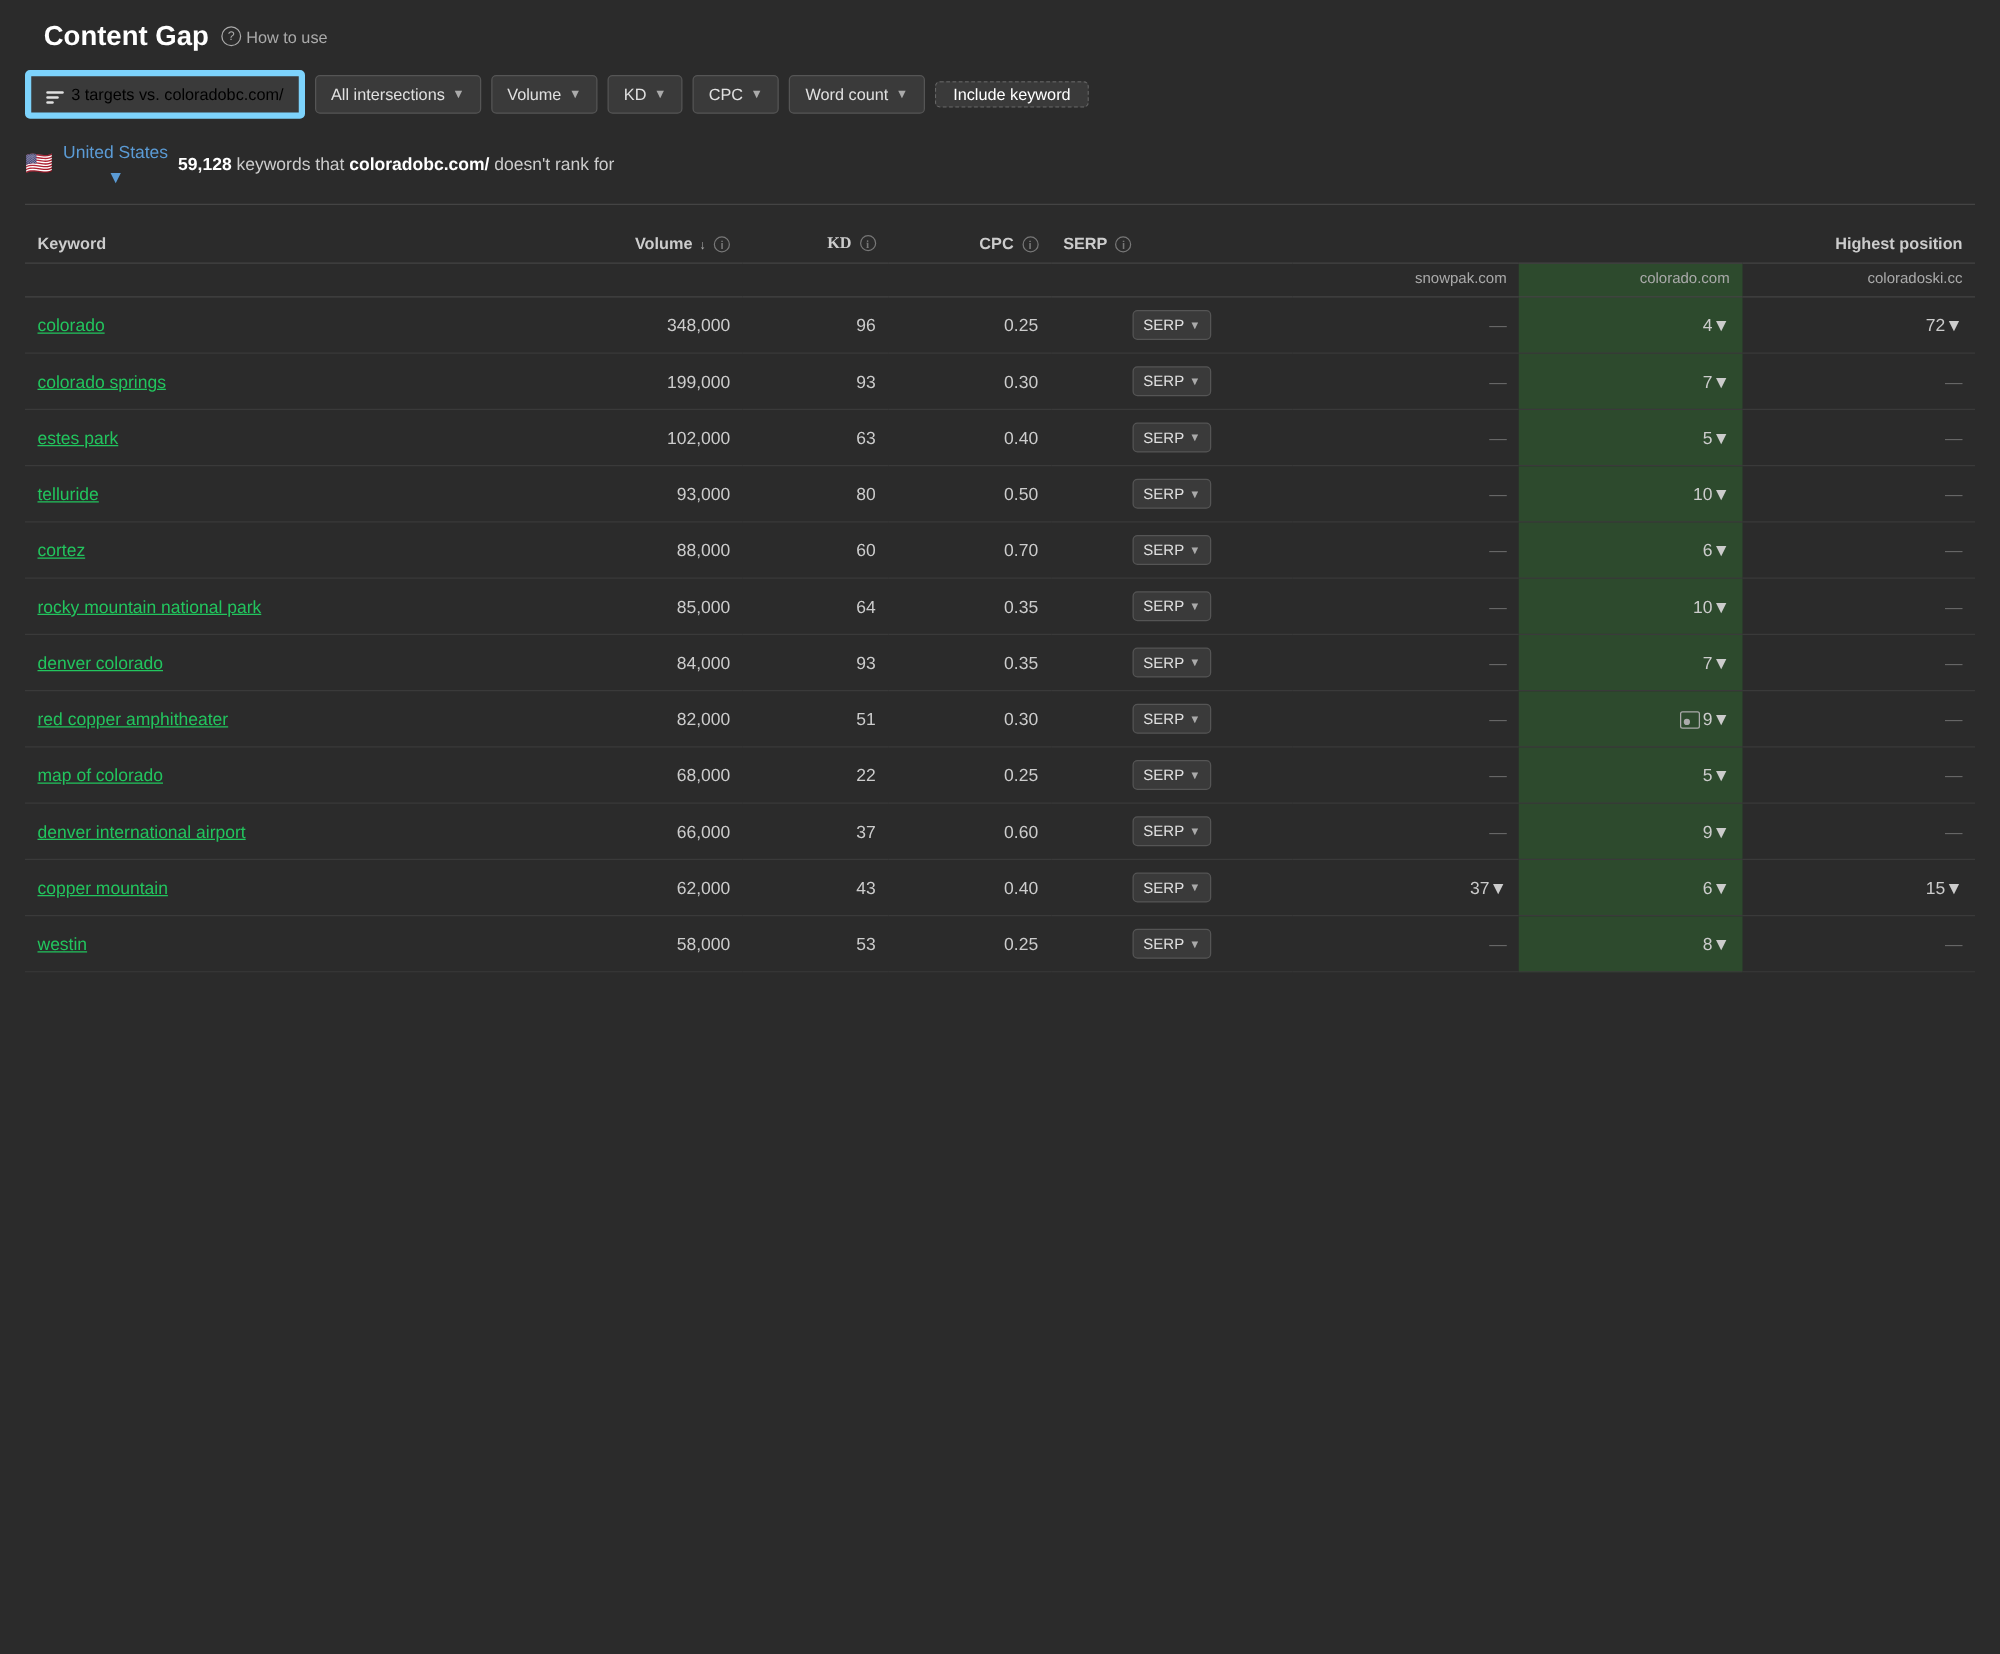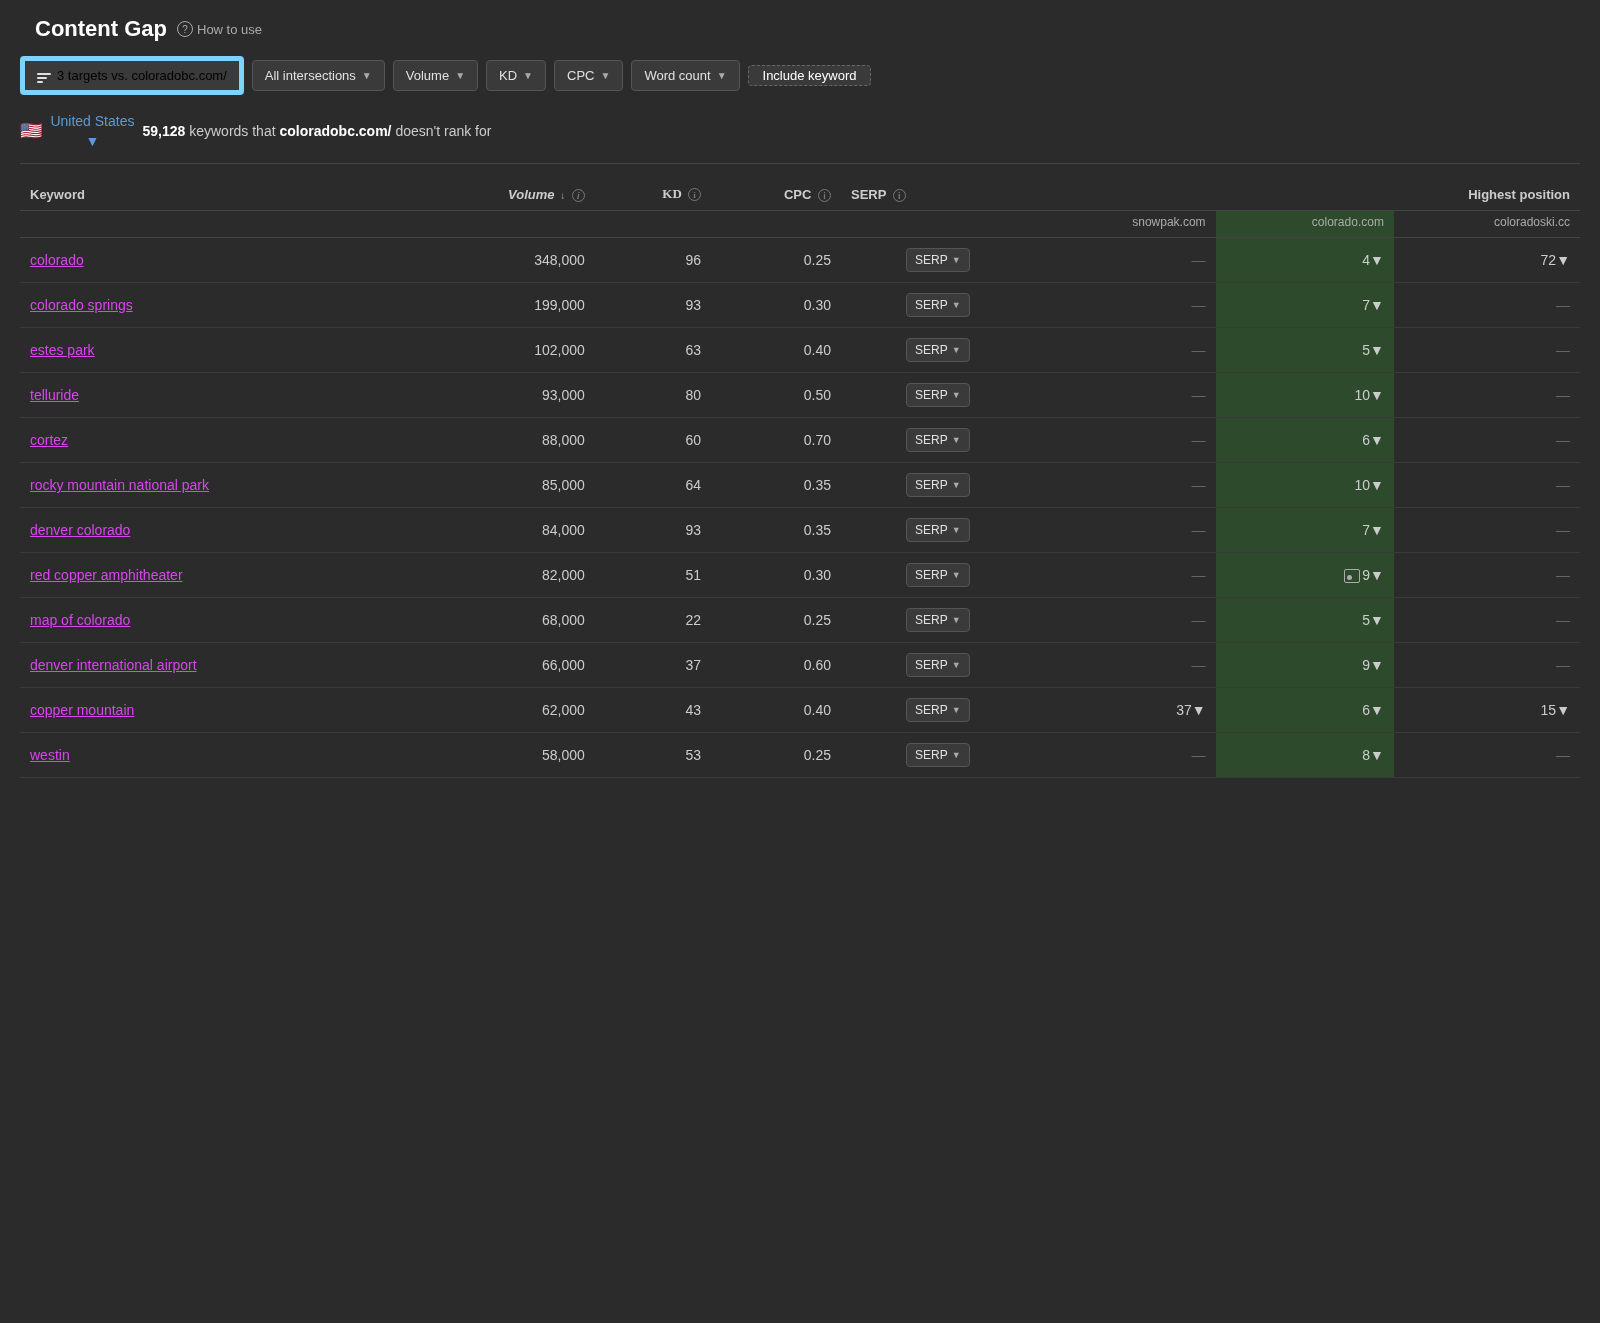--- a/index.html
+++ b/index.html
@@ -159,21 +159,21 @@
     tbody tr {
       border-bottom: 1px solid #3a3a3a;
     }
     tbody td {
       padding: 10px 10px;
       font-size: 14px;
       color: #cccccc;
       white-space: nowrap;
     }
     .kw-link {
-      color: #d946ef;
+      color: #22c55e;
       cursor: pointer;
     }
     td.right {
       text-align: right;
     }
     td.center {
       text-align: center;
     }
     .serp-btn {
       background: #3a3a3a;
@@ -303,21 +303,21 @@
     </span>
   </div>
 
   <div class="table-container">
     <table>
       <thead>
         <tr>
           <th class="col-keyword">
             <span>Keyword</span>
           </th>
-          <th class="col-volume right" style="cursor:pointer;font-style:italic;">
+          <th class="col-volume right" style="cursor:pointer;">
             <span>Volume</span>
             <span class="sort-icon">↓</span>
             <span class="info-icon">i</span>
           </th>
           <th class="col-kd right">
             <span>KD</span>
             <span class="info-icon">i</span>
           </th>
           <th class="col-cpc right">
             <span>CPC</span>

